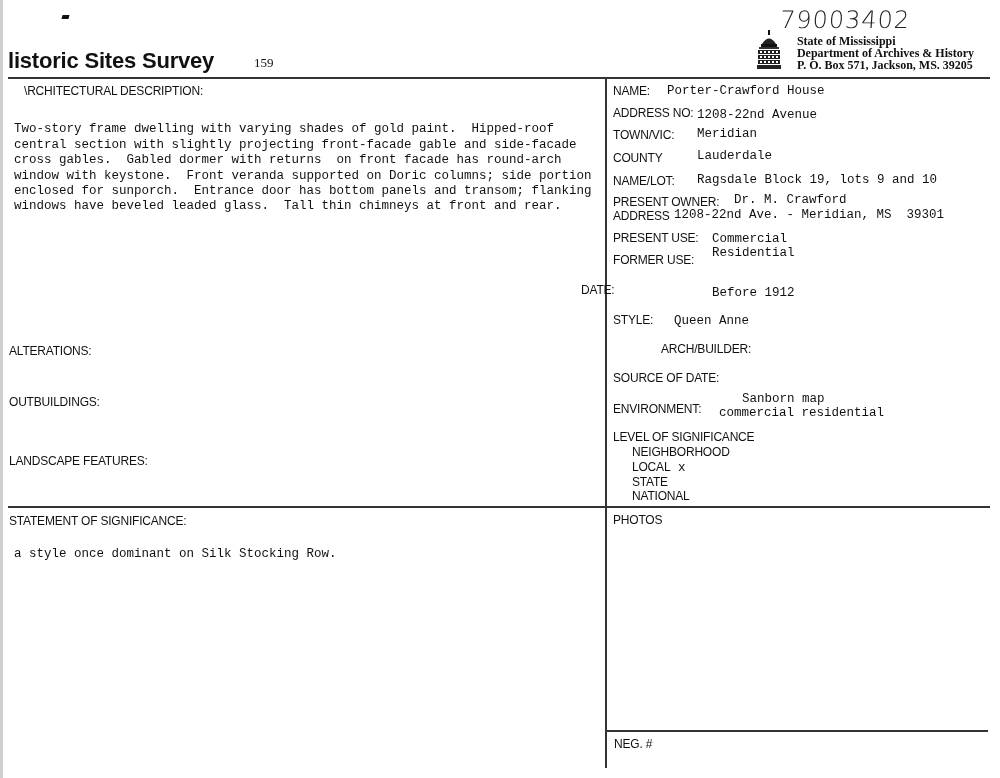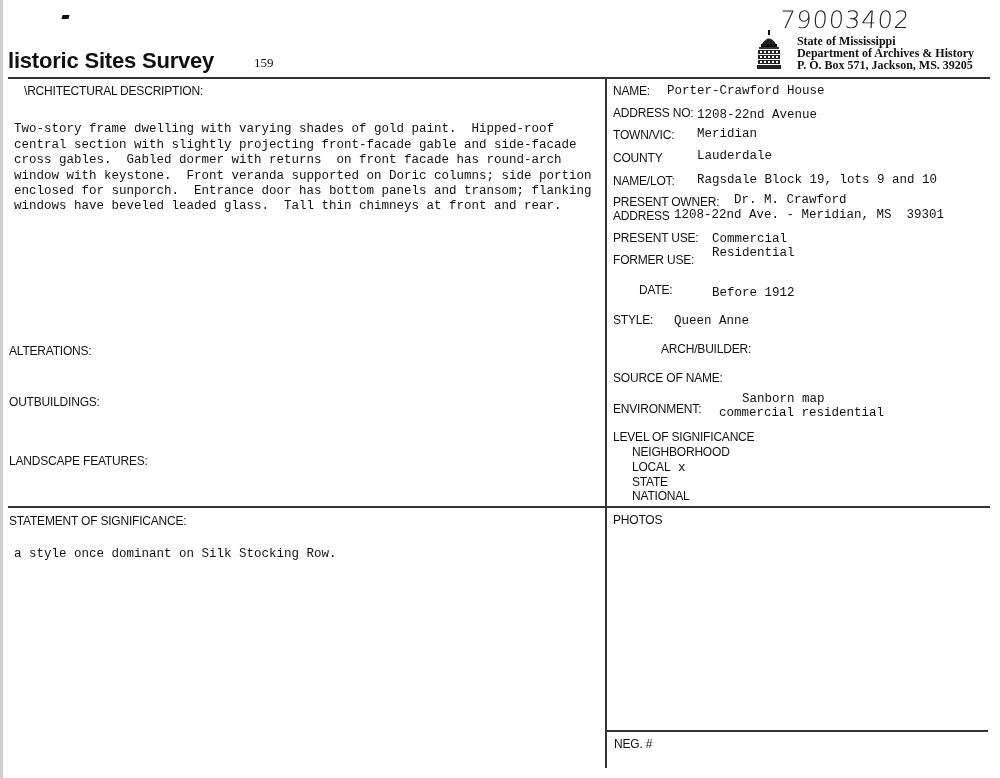--- a/index.html
+++ b/index.html
@@ -113,29 +113,29 @@
 
   <div class="abs sans label" style="left:613px; top:209px;">ADDRESS</div>
   <div class="abs mono value" style="left:674px; top:208px;">1208-22nd Ave. - Meridian, MS  39301</div>
 
   <div class="abs sans label" style="left:613px; top:231px;">PRESENT USE:</div>
   <div class="abs mono value" style="left:712px; top:232px;">Commercial</div>
 
   <div class="abs sans label" style="left:613px; top:253px;">FORMER USE:</div>
   <div class="abs mono value" style="left:712px; top:246px;">Residential</div>
 
-  <div class="abs sans label" style="left:639px; top:283px;">DATE:</div>
+  <div class="abs sans label" style="left:581px; top:283px;">DATE:</div>
   <div class="abs mono value" style="left:712px; top:286px;">Before 1912</div>
 
   <div class="abs sans label" style="left:613px; top:313px;">STYLE:</div>
   <div class="abs mono value" style="left:674px; top:314px;">Queen Anne</div>
 
   <div class="abs sans label" style="left:613px; top:342px;margin-left:48px;">ARCH/BUILDER:</div>
 
-  <div class="abs sans label" style="left:613px; top:371px;">SOURCE OF NAME:</div>
+  <div class="abs sans label" style="left:613px; top:371px;">SOURCE OF DATE:</div>
   <div class="abs mono value" style="left:742px; top:392px;">Sanborn map</div>
 
   <div class="abs sans label" style="left:613px; top:402px;">ENVIRONMENT:</div>
   <div class="abs mono value" style="left:719px; top:406px;">commercial residential</div>
 
   <div class="abs sans label" style="left:613px; top:430px;">LEVEL OF SIGNIFICANCE</div>
   <div class="abs sans label" style="left:632px; top:445px;">NEIGHBORHOOD</div>
   <div class="abs sans label" style="left:632px; top:460px;">LOCAL</div>
   <div class="abs mono value" style="left:678px; top:461px;">x</div>
   <div class="abs sans label" style="left:632px; top:475px;">STATE</div>

